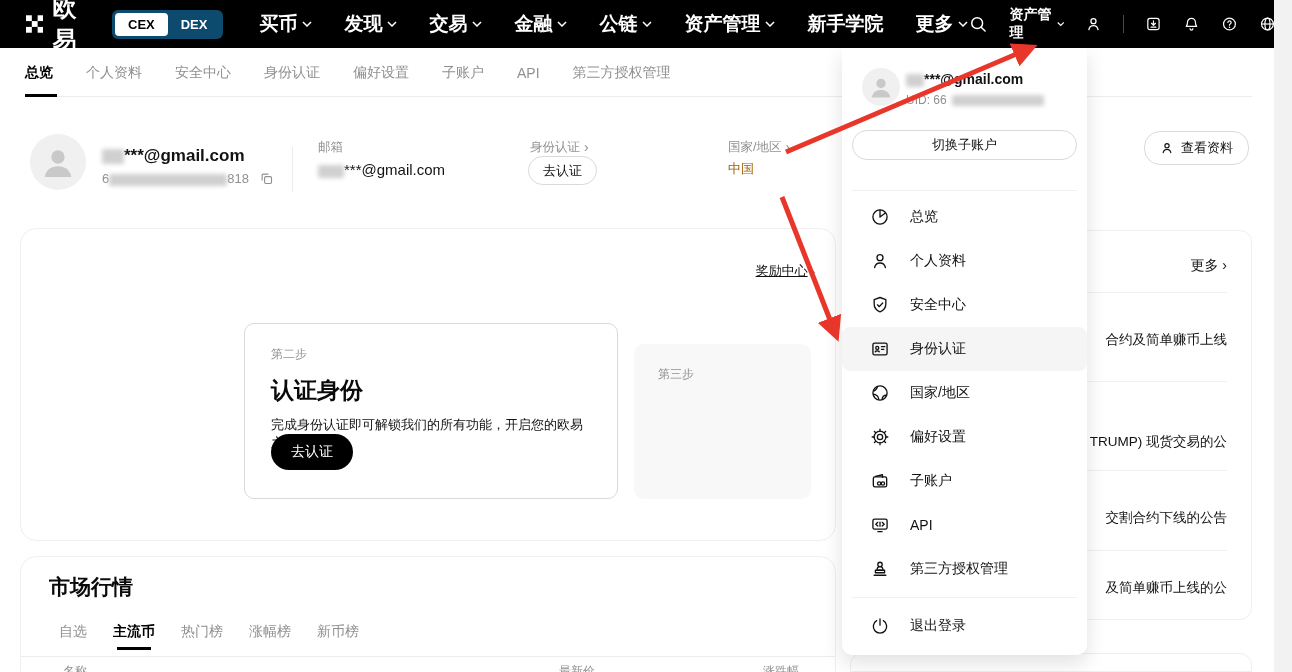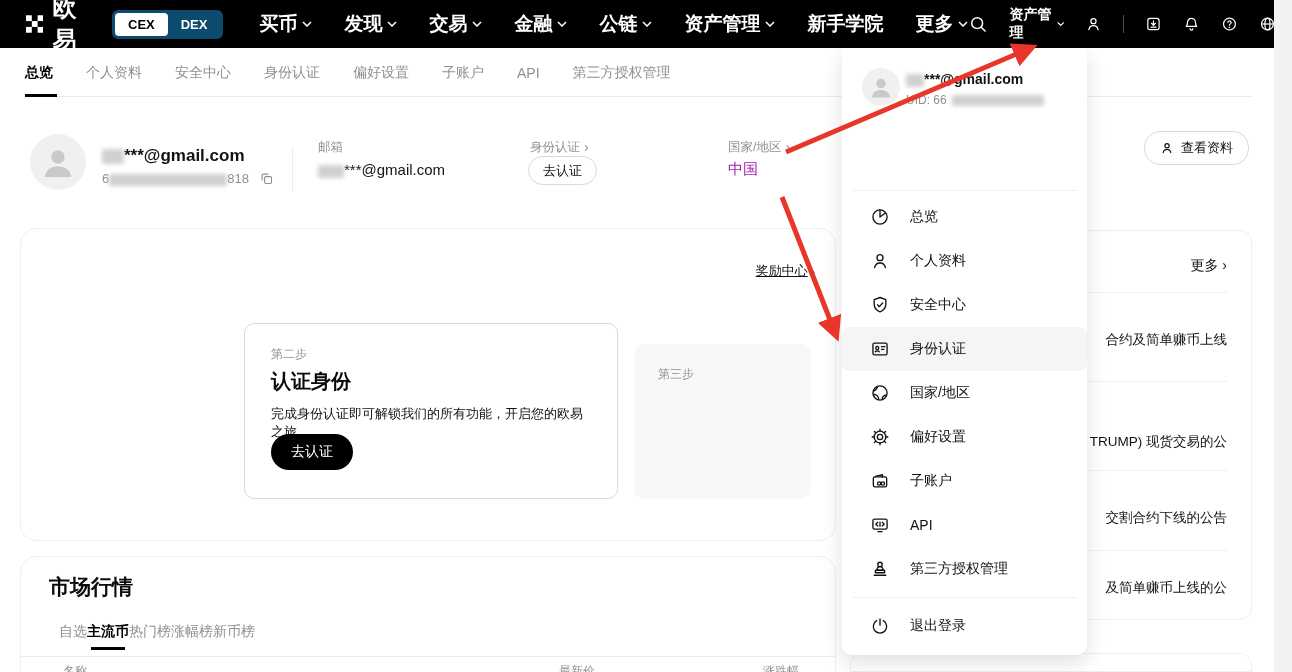--- a/index.html
+++ b/index.html
@@ -34,21 +34,21 @@
   .redact { display:inline-block; background:#d0d0d0; filter:blur(2px); border-radius:2px; vertical-align:middle; }
   .muted { color:#909090; }
   .pill-btn { border:1px solid #d9d9d9; border-radius:16px; background:#fff; display:inline-flex;
               align-items:center; justify-content:center; gap:7px; cursor:pointer; color:#121212; }
 
   
   .card { position:absolute; background:#fff; border:1px solid #efefef; border-radius:16px; }
   .step-card { position:absolute; border-radius:10px; }
   .step-gray { background:#f8f8f8; }
   .step-label { font-size:12px; color:#8f8f8f; }
-  .step-title { font-size:20px; font-weight:bold; margin-top:5px; }
+  .step-title { font-size:23px; font-weight:bold; margin-top:12px; }
   .gray-title { color:#bdbdbd; }
   .dark-btn { background:#000; color:#fff; border:none; border-radius:18px; padding:9px 20px; font-size:14px; cursor:pointer; }
 
   
   .mtab { position:relative; color:#909090; cursor:pointer; white-space:nowrap; }
   .mtab.active { color:#000; font-weight:bold; }
   .mtab.active::after { content:""; position:absolute; left:4px; right:4px; bottom:-9px; height:3px; background:#000; }
 
   
   .notice-row { position:absolute; right:24px; font-size:13.5px; color:#121212; white-space:nowrap; text-align:center; cursor:pointer; }
@@ -218,21 +218,21 @@
       <span style="font-size:14px;">›</span>
     </div>
   <button class="abs pill-btn" style="left:528px; top:156px; height:29px; padding:0 14px; font-size:13px;">
       <span>去认证</span>
     </button>
 
   <div class="abs chip-label" style="left:728px; top:139px;">
       <span>国家/地区</span>
       <span style="font-size:14px;">›</span>
     </div>
-  <div class="abs" style="left:728px; top:160px; font-size:15px; color:#a21caf;"><span>中国</span></div>
+  <div class="abs" style="left:728px; top:160px; font-size:13px; color:#a16207;"><span>中国</span></div>
 
   <button class="abs pill-btn" style="left:1144px; top:131px; height:20px; padding:16px 15px; font-size:13px;">
     <svg width="14" height="14" viewBox="0 0 24 24" fill="none" stroke="#121212" stroke-width="2" stroke-linecap="round">
         <circle cx="12" cy="8" r="3.6"></circle>
         <path d="M5.5 20c.8-3.8 3.3-5.6 6.5-5.6s5.7 1.8 6.5 5.6"></path>
       </svg>
     <span>查看资料</span>
   </button>
 
   <div class="card" style="left:20px; top:228px; width:816px; height:313px;">
@@ -249,21 +249,21 @@
       <button class="dark-btn abs" style="left:26px; bottom:28px;">去认证</button>
     </div>
 
     <div class="step-card step-gray" style="left:613px; top:115px; width:177px; height:155px; padding:22px 24px;">
       <div class="step-label">第三步</div>
     </div>
   </div>
 
   <div class="card" style="left:20px; top:556px; width:816px; height:130px; border-radius:16px 16px 0 0; overflow:hidden;">
     <div class="abs" style="left:28px; top:16px; font-size:21px; font-weight:bold; color:#0a0a0a;">市场行情</div>
-    <div class="abs" style="left:38px; top:66px; display:flex; font-size:14px;">
+    <div class="abs" style="left:38px; top:66px; display:flex; gap:26px; font-size:14px;">
       <span class="mtab">自选</span>
       <span class="mtab active">主流币</span>
       <span class="mtab">热门榜</span>
       <span class="mtab">涨幅榜</span>
       <span class="mtab">新币榜</span>
     </div>
     <div class="abs" style="left:0; top:99px; width:816px; height:1px; background:#ececec;"></div>
     <div class="abs muted" style="left:42px; top:106px; font-size:12px;">名称</div>
     <div class="abs muted" style="left:538px; top:106px; font-size:12px;">最新价</div>
     <div class="abs muted" style="left:742px; top:106px; font-size:12px;">涨跌幅</div>
@@ -291,20 +291,23 @@
           <path d="M4 21c.9-4.4 4-6.4 8-6.4s7.1 2 8 6.4z"></path>
         </svg>
     </div>
     <div class="abs" style="left:64px; top:23px; font-size:14px; font-weight:bold; color:#121212;">
       <span class="redact" style="width:18px; height:13px;"></span><span>***@gmail.com</span>
     </div>
     <div class="abs muted" style="left:64px; top:45px; font-size:12px; display:flex; align-items:center; gap:5px;">
       <span>UID: 66</span>
         <span class="redact" style="width:92px; height:11px;"></span>
     </div>
+    <button class="abs pill-btn" style="left:10px; top:82px; width:225px; height:30px; font-size:13px; border-radius:16px;">
+        <span>切换子账户</span>
+      </button>
     <div class="dd-divider" style="top:142px;"></div>
 
     <div class="abs" style="left:0; top:147px; width:245px;">
       <div class="dd-row">
         <svg class="icon20" viewBox="0 0 24 24" fill="none" stroke="currentColor" stroke-width="1.6" stroke-linecap="round">
             <circle cx="12" cy="12" r="8.5"></circle>
             <path d="M12 12V3.5M12 12l6-4.5"></path>
           </svg>
         <span>总览</span>
       </div>

